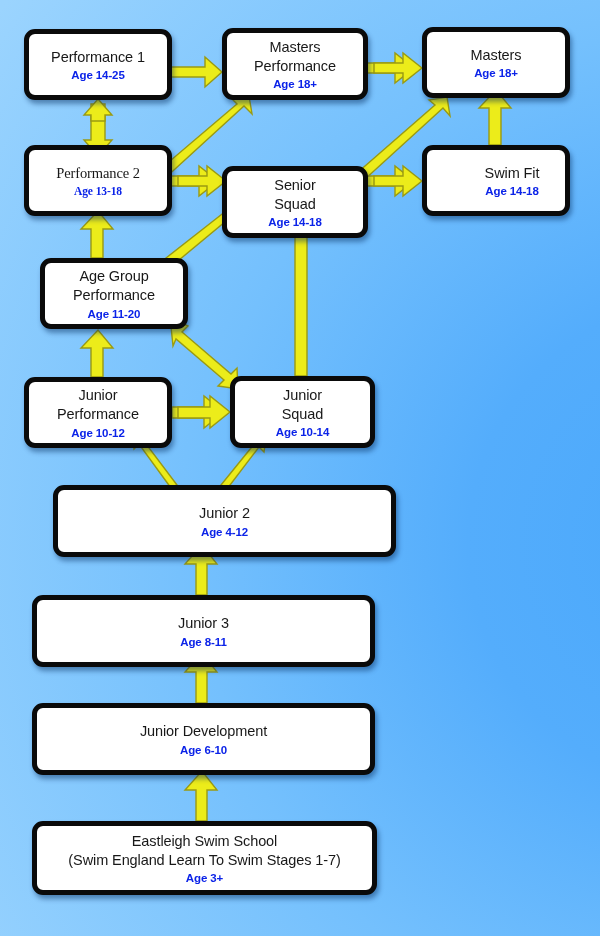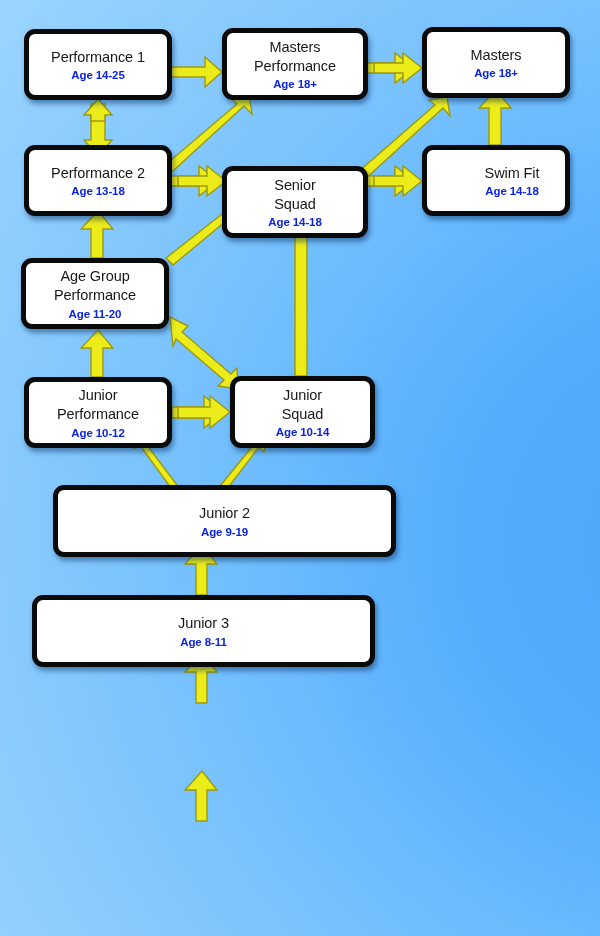--- a/index.html
+++ b/index.html
@@ -154,59 +154,68 @@
     <div class="title">Masters
 Performance</div>
     <div class="age">Age 18+</div>
   </div>
 
   <div class="node" style="left:422px; top:27px; width:148px; height:71px;">
     <div class="title">Masters</div>
     <div class="age">Age 18+</div>
   </div>
 
-  <div class="node" style="left:24px; top:145px; width:148px; height:71px;">
+  <div class="node" style="left:24px; top:145px; width:148px; height:71px;font-family:Liberation Serif, serif;">
     <div class="title">Performance 2</div>
     <div class="age">Age 13-18</div>
   </div>
 
   <div class="node" style="left:222px; top:144px; width:146px; height:72px;margin-top:22px;">
     <div class="title">Senior
 Squad</div>
     <div class="age">Age 14-18</div>
   </div>
 
   <div class="node" style="left:422px; top:145px; width:148px; height:71px;padding-left:32px;">
     <div class="title">Swim Fit</div>
     <div class="age">Age 14-18</div>
   </div>
 
-  <div class="node" style="left:21px; top:258px; width:148px; height:71px;">
+  <div class="node" style="left:40px; top:258px; width:148px; height:71px;">
     <div class="title">Age Group
 Performance</div>
     <div class="age">Age 11-20</div>
   </div>
 
   <div class="node" style="left:24px; top:377px; width:148px; height:71px;">
     <div class="title">Junior
 Performance</div>
     <div class="age">Age 10-12</div>
   </div>
 
   <div class="node" style="left:230px; top:376px; width:145px; height:72px;">
     <div class="title">Junior
 Squad</div>
     <div class="age">Age 10-14</div>
   </div>
 
   <div class="node" style="left:32px; top:485px; width:343px; height:72px;margin-left:21px;">
     <div class="title">Junior 2</div>
-    <div class="age">Age 9-19</div>
+    <div class="age">Age 4-12</div>
   </div>
 
   <div class="node" style="left:32px; top:595px; width:343px; height:72px;text-align:center;">
     <div class="title">Junior 3</div>
     <div class="age">Age 8-11</div>
   </div>
 
-
+  <div class="node" style="left:32px; top:703px; width:343px; height:72px;">
+    <div class="title">Junior Development</div>
+    <div class="age">Age 6-10</div>
+  </div>
+
+  <div class="node" style="left:32px; top:821px; width:345px; height:74px;">
+    <div class="title">Eastleigh Swim School
+(Swim England Learn To Swim Stages 1-7)</div>
+    <div class="age">Age 3+</div>
+  </div>
 
 </div>
 
 </body></html>

